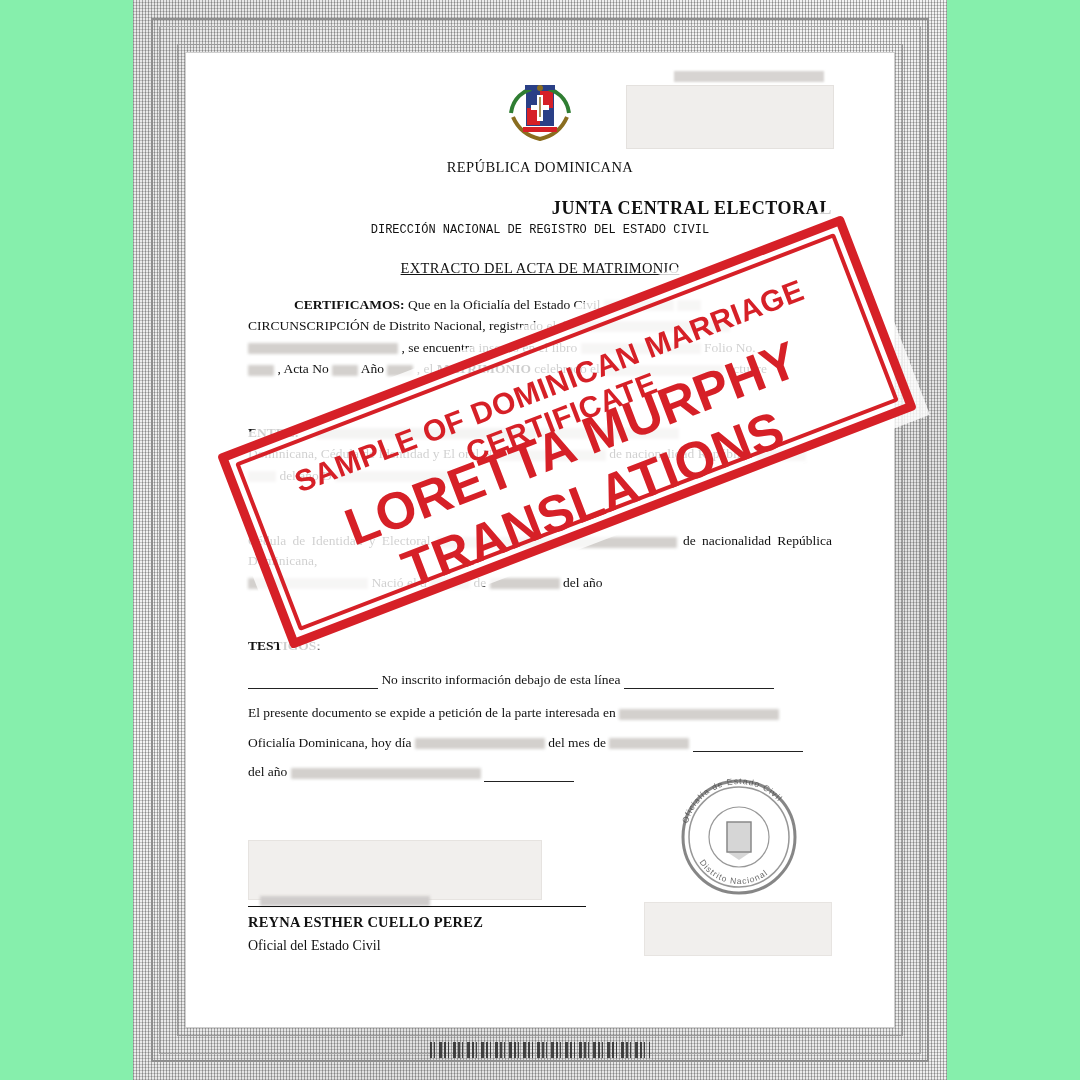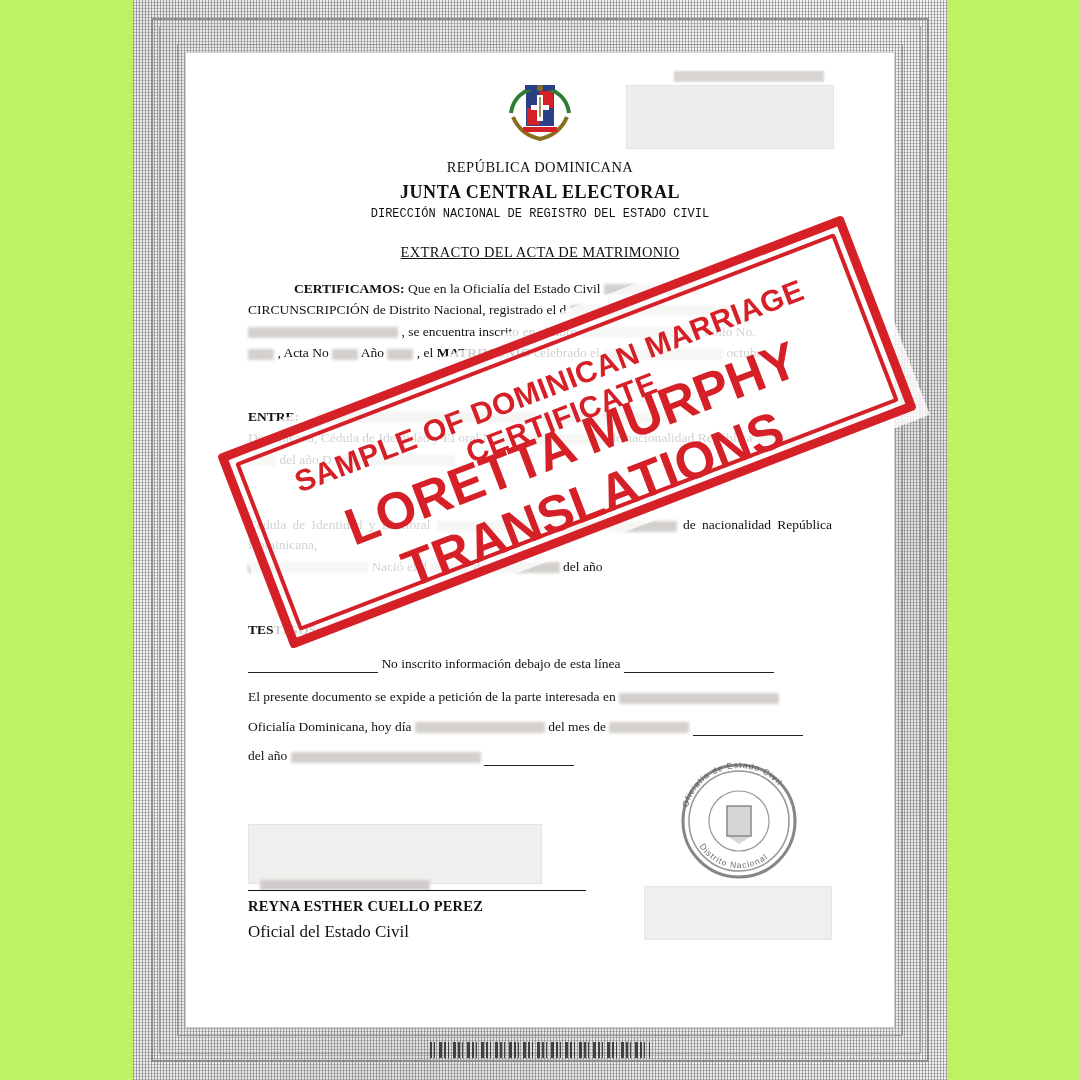--- a/index.html
+++ b/index.html
@@ -11,21 +11,21 @@
     overflow: hidden;
   }
   body {
     font-family: "Liberation Serif", serif;
   }
 
   #page {
     position: relative;
     width: 1080px;
     height: 1080px;
-    background: #bef264;
+    background: #86efac;
   }
 
   
   .paper {
     position: absolute;
     left: 133px;
     top: 0px;
     width: 814px;
     height: 1080px;
     background: #f4f3f1;
@@ -114,21 +114,21 @@
     right: 8px;
     top: -8px;
     width: 150px;
     height: 11px;
     background: #d7d4d2;
     filter: blur(1.2px);
   }
 
   .hdr { text-align: center; }
   .hdr .l1 { font-size: 14.5px; letter-spacing: .4px; }
-  .hdr .l2 { font-size: 18px; font-weight: bold; letter-spacing: .6px; margin-top: 1px;}
+  .hdr .l2 { font-size: 18px; font-weight: bold; letter-spacing: .6px; margin-top: 17px; text-align: right;}
   .hdr .l3 { font-size: 12px; margin-top: 1px; font-family: Liberation Mono, monospace;}
   .hdr .l4 {
     font-size: 14.5px; font-weight: normal; margin-top: 18px;
     text-decoration: underline; letter-spacing: .3px;
   }
 
   .body-block { margin-top: 16px; text-align: justify; }
   .body-block p { margin: 0 0 2px 0; }
   .indent { text-indent: 46px; }
 
@@ -176,21 +176,21 @@
     left: 0px;
     top: 128px;
     font-weight: bold;
     font-size: 14.5px;
     letter-spacing: .2px;
   }
   .sig-role {
     position: absolute;
     left: 0px;
     top: 152px;
-    font-size: 17px;
+    font-size: 14px;
   }
   .sig-redacted {
     position: absolute;
     left: 12px;
     top: 112px;
     width: 170px;
     height: 10px;
     background: #cfcccb;
     filter: blur(1.4px);
   }

